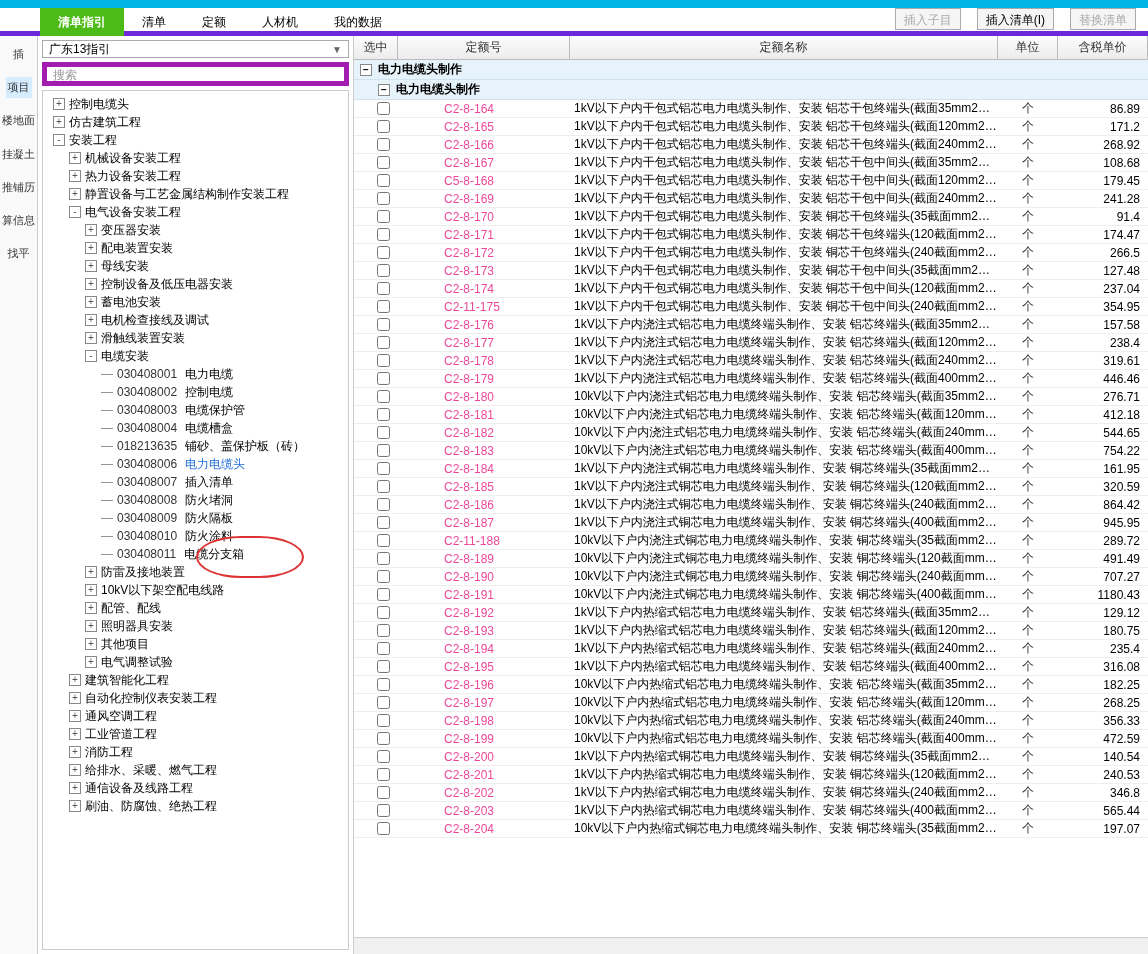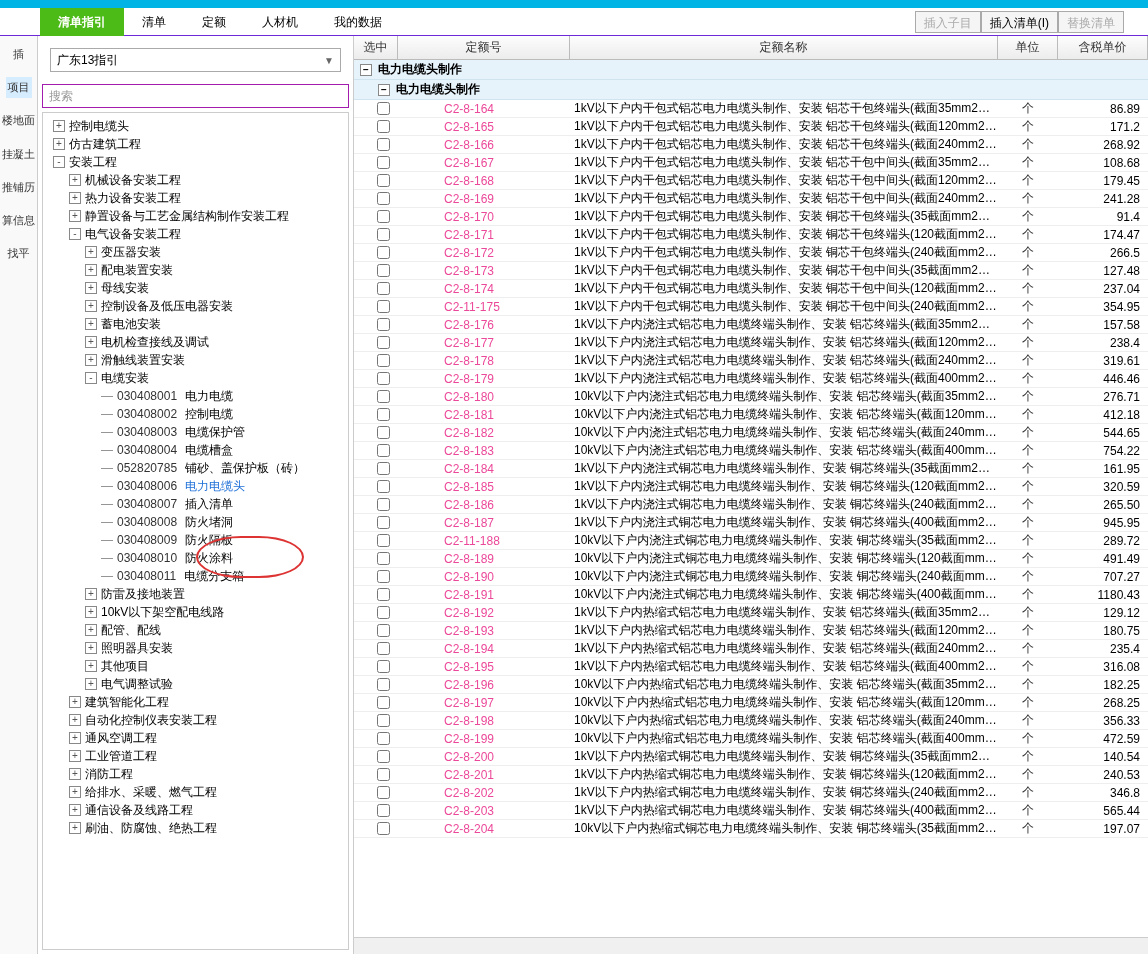--- a/index.html
+++ b/index.html
@@ -1,33 +1,33 @@
 <!DOCTYPE html>
 <html><head>
 <meta charset="utf-8">
 <style>
 *{box-sizing:border-box;margin:0;padding:0;font-family:"Microsoft YaHei","SimSun",sans-serif;font-size:12px}
 body{background:#fff;overflow:hidden}
 .app{width:1148px;height:954px;display:flex;flex-direction:column;position:relative}
 .titlebar{height:8px;background:#00b4e6}
-.tabs{height:28px;display:flex;align-items:center;background:#fff;border-bottom:1px solid #6d28d9;padding-left:40px}
+.tabs{height:28px;display:flex;background:#fff;border-bottom:5px solid #6d28d9;padding-left:40px}
 .tab{padding:0 18px;height:28px;line-height:28px;cursor:pointer}
 .tab.active{background:#4cbb17;color:#fff;font-weight:bold}
-.toolbar-right{margin-left:auto;display:flex;gap:0;padding-right:24px}
+.toolbar-right{margin-left:auto;display:flex;gap:16px;padding-right:12px}
 .btn{border:1px solid #aaa;background:#f5f5f5;padding:2px 8px;height:22px;line-height:18px;cursor:pointer;font-size:12px}
 .btn.disabled{color:#aaa}
 .main{flex:1;display:flex;overflow:hidden}
 .left-stub{width:38px;border-right:1px solid #ccc;background:#f9f9f9;display:flex;flex-direction:column;align-items:center;padding-top:8px;gap:12px}
 .stub-txt{writing-mode:horizontal-tb;font-size:11px;color:#333;text-align:center;line-height:1.2}
 .stub-item{padding:4px 2px}
 .stub-item.on{background:#d6ecff}
 .panel-left{width:316px;border-right:1px solid #ccc;display:flex;flex-direction:column}
-.combo{height:24px;border:1px solid #aaa;margin:12px;display:flex;align-items:center;padding:4px 6px;justify-content:space-between}
+.combo{height:18px;border:1px solid #aaa;margin:4px;display:flex;align-items:center;padding:4px 6px;justify-content:space-between}
 .combo .arrow{font-size:10px;color:#666}
-.search{height:24px;border:1px solid #a21caf;margin:0 4px 4px 4px;padding:0 6px;color:#999;display:flex;align-items:center}
+.search{height:24px;border:5px solid #a21caf;margin:0 4px 4px 4px;padding:0 6px;color:#999;display:flex;align-items:flex-start}
 .tree-wrap{flex:1;overflow:auto;border:1px solid #ccc;margin:0 4px 4px 4px}
 .tree{padding:4px 0}
 .tn{display:flex;align-items:center;height:18px;padding-left:6px;white-space:nowrap}
 .ticon{width:12px;height:12px;display:inline-flex;align-items:center;justify-content:center;border:1px solid #888;font-size:10px;line-height:1;margin-right:4px;color:#555}
 .tleaf{width:12px;display:inline-block;margin-right:4px;text-align:center;color:#888}
 .tn .code{color:#333;margin-right:8px}
 .lv1{padding-left:10px}.lv2{padding-left:26px}.lv3{padding-left:42px}.lv4{padding-left:58px}
 .highlight{color:#1e6fd8}
 .circle-mark{border:2px solid #d33;border-radius:50%/60%;position:absolute;left:158px;top:500px;width:108px;height:42px;pointer-events:none}
 .panel-right{flex:1;display:flex;flex-direction:column;overflow:hidden}
@@ -160,21 +160,21 @@
               <span class="code">030408003</span>
               <span>电缆保护管</span>
             </div>
             <div class="tn lv4">
               <span class="tleaf">—</span>
               <span class="code">030408004</span>
               <span>电缆槽盒</span>
             </div>
             <div class="tn lv4">
               <span class="tleaf">—</span>
-              <span class="code">052820785</span>
+              <span class="code">018213635</span>
               <span>铺砂、盖保护板（砖）</span>
             </div>
             <div class="tn lv4">
               <span class="tleaf">—</span>
               <span class="code highlight">030408006</span>
               <span class="highlight">电力电缆头</span>
             </div>
             <div class="tn lv4">
               <span class="tleaf">—</span>
               <span class="code">030408007</span>
@@ -310,21 +310,21 @@
             </div>
             <div class="c-no">C2-8-167</div>
             <div class="c-name">1kV以下户内干包式铝芯电力电缆头制作、安装 铝芯干包中间头(截面35mm2以下)</div>
             <div class="c-unit">个</div>
             <div class="c-price">108.68</div>
           </div>
           <div class="row">
             <div class="c-sel">
               <input type="checkbox" style="">
             </div>
-            <div class="c-no">C2-8-168</div>
+            <div class="c-no">C5-8-168</div>
             <div class="c-name">1kV以下户内干包式铝芯电力电缆头制作、安装 铝芯干包中间头(截面120mm2以下)</div>
             <div class="c-unit">个</div>
             <div class="c-price">179.45</div>
           </div>
           <div class="row">
             <div class="c-sel">
               <input type="checkbox" style="">
             </div>
             <div class="c-no">C2-8-169</div>
             <div class="c-name">1kV以下户内干包式铝芯电力电缆头制作、安装 铝芯干包中间头(截面240mm2以下)</div>
@@ -475,21 +475,21 @@
             <div class="c-unit">个</div>
             <div class="c-price">320.59</div>
           </div>
           <div class="row">
             <div class="c-sel">
               <input type="checkbox" style="">
             </div>
             <div class="c-no">C2-8-186</div>
             <div class="c-name">1kV以下户内浇注式铜芯电力电缆终端头制作、安装 铜芯终端头(240截面mm2以下)</div>
             <div class="c-unit">个</div>
-            <div class="c-price">265.50</div>
+            <div class="c-price">864.42</div>
           </div>
           <div class="row">
             <div class="c-sel">
               <input type="checkbox" style="">
             </div>
             <div class="c-no">C2-8-187</div>
             <div class="c-name">1kV以下户内浇注式铜芯电力电缆终端头制作、安装 铜芯终端头(400截面mm2以下)</div>
             <div class="c-unit">个</div>
             <div class="c-price">945.95</div>
           </div>

